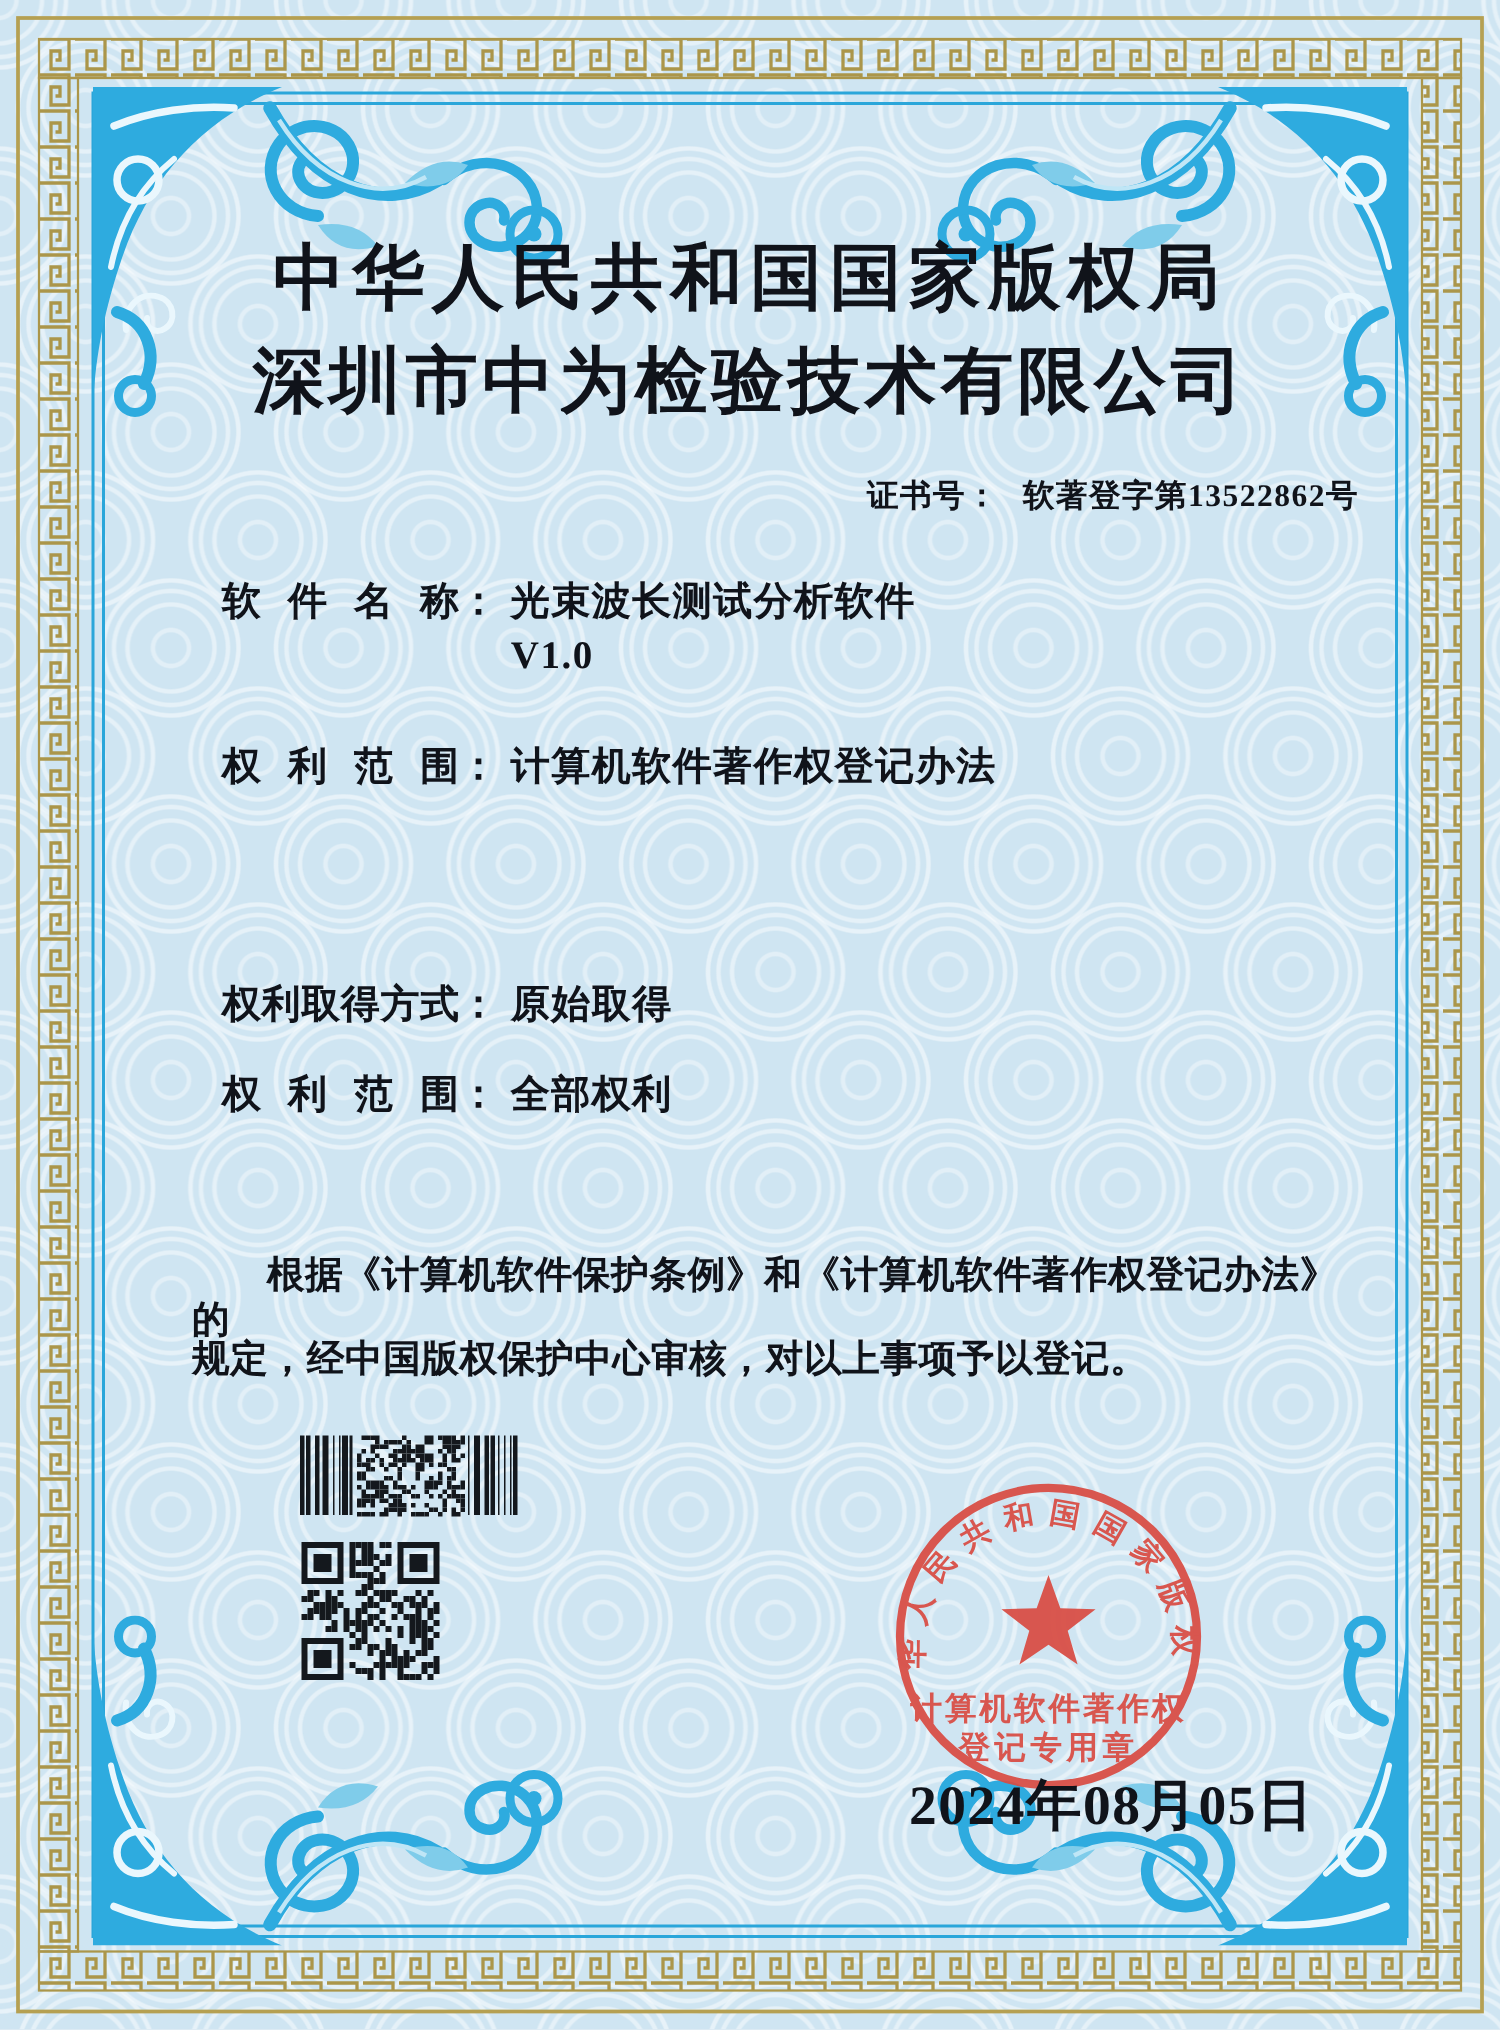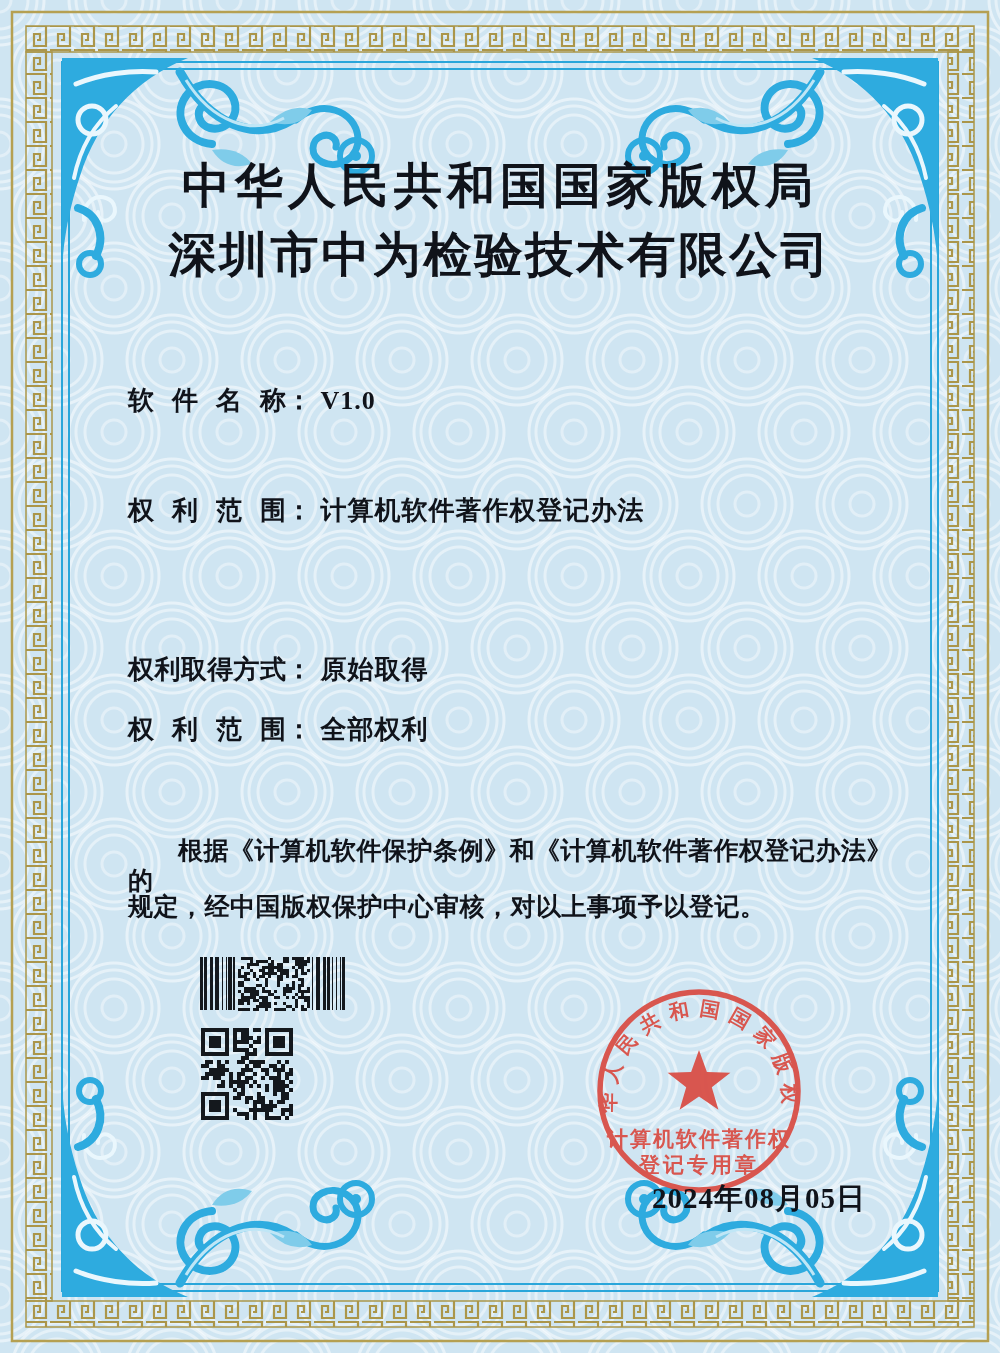--- a/index.html
+++ b/index.html
@@ -29,34 +29,34 @@
   .fl-br{right:60px;bottom:56px;transform:scale(-1,-1);}
 
   .title{position:absolute;left:0;width:100%;text-align:center;font-weight:bold;line-height:1;}
   .title-1{top:162px;font-size:48px;letter-spacing:5px;}
   .title-2{top:231px;font-size:48px;letter-spacing:3px;}
 
   .cert-no{position:absolute;right:94px;top:316px;font-size:21px;font-weight:bold;letter-spacing:1px;}
   .cert-no .val{margin-left:16px;}
 
   .f-row{position:absolute;left:128px;font-size:26px;font-weight:bold;line-height:36px;}
-  .f-label{display:inline-block;width:158px;text-align:justify;text-align-last:justify;vertical-align:top;}
+  .f-label{display:inline-block;width:158px;text-align:justify;text-align-last:justify;vertical-align:top;margin-left:20px;}
   .colon{vertical-align:top;}
   .f-value{display:inline-block;margin-left:2px;vertical-align:top;letter-spacing:1px;}
 
   .statement{position:absolute;left:128px;width:772px;font-size:25px;font-weight:bold;letter-spacing:.5px;line-height:1.2;}
   .st1{top:836px;text-indent:50px;}
   .st2{top:892px;}
 
   .barcode{position:absolute;left:200px;top:957px;width:147px;height:53px;}
   .qr{position:absolute;left:201px;top:1028px;width:92px;height:92px;}
   .cell{position:absolute;background:#14181d;}
 
   .seal{position:absolute;left:594px;top:986px;width:210px;height:210px;opacity:.93;pointer-events:none;}
-  .date{position:absolute;left:606px;top:1179px;font-size:29px;font-weight:bold;letter-spacing:1px;margin-left:46px;}
+  .date{position:absolute;left:606px;top:1179px;font-size:37px;font-weight:bold;letter-spacing:1px;}
 </style>
 </head>
 <body>
 
 <div class="page">
 
   <div class="watermark"></div>
 
   <svg class="borders" width="1000" height="1353" viewBox="0 0 1000 1353">
     <defs>
@@ -106,24 +106,28 @@
   <svg class="flourish fl-bl" viewBox="0 0 320 220">
       <use href="#flourish-motif"></use>
     </svg>
   <svg class="flourish fl-br" viewBox="0 0 320 220">
       <use href="#flourish-motif"></use>
     </svg>
 
   <div class="title title-1">中华人民共和国国家版权局</div>
   <div class="title title-2">深圳市中为检验技术有限公司</div>
 
+  <div class="cert-no">
+    <span>证书号：</span><span class="val">软著登字第13522862号</span>
+  </div>
 
   <div class="f-row" style="top:383px">
     <span class="f-label">软件名称</span><span class="colon">：</span>
     <span class="f-value">
+      <div>光束波长测试分析软件</div>
       <div>V1.0</div>
     </span>
   </div>
 
   <div class="f-row" style="top:493px">
     <span class="f-label">权利范围</span><span class="colon">：</span>
     <span class="f-value">计算机软件著作权登记办法</span>
   </div>
 
   <div class="f-row" style="top:712px">

